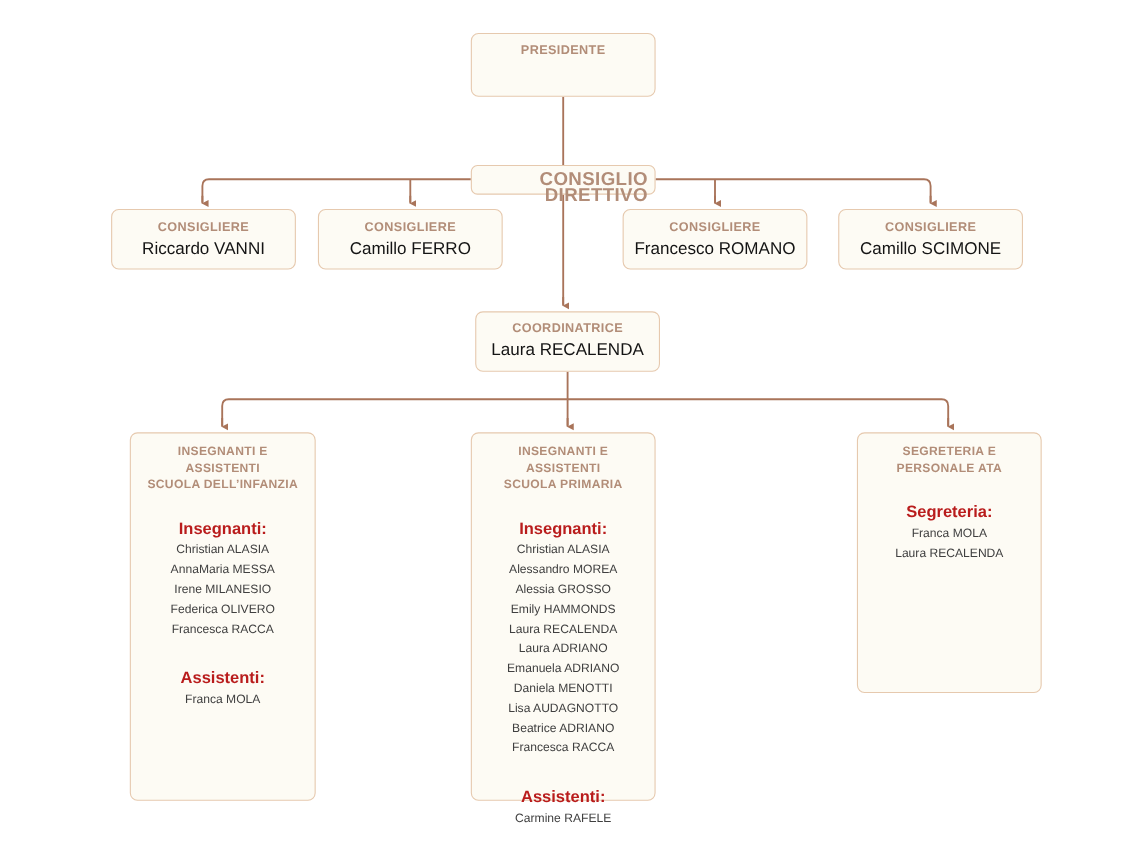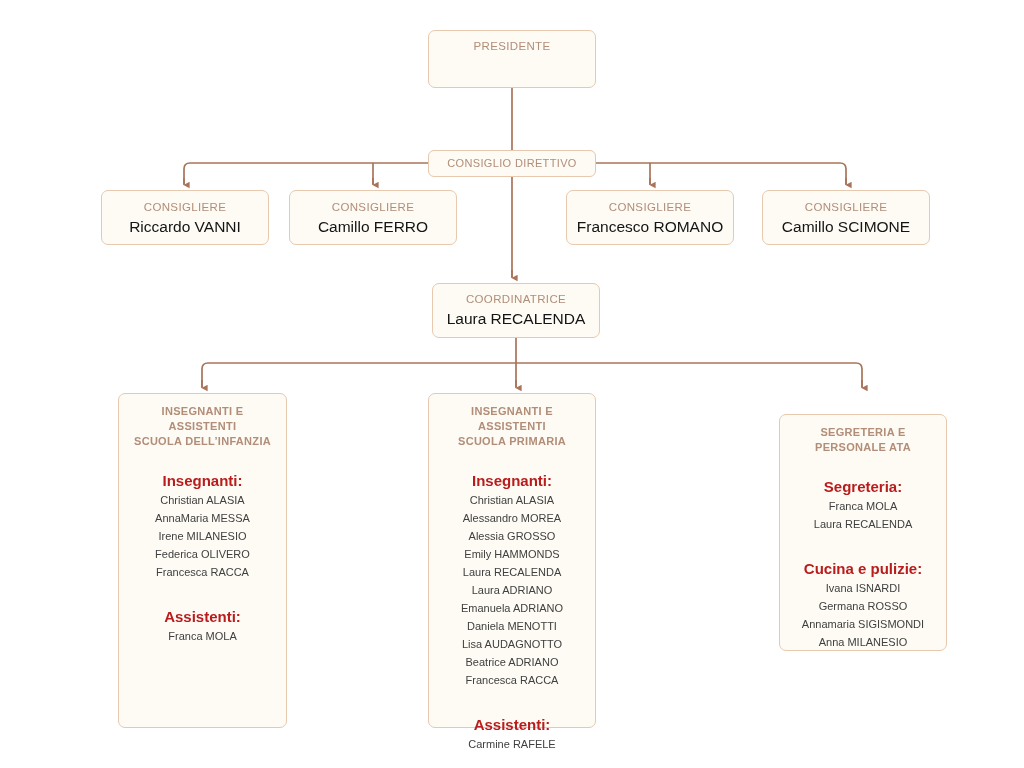--- a/index.html
+++ b/index.html
@@ -32,21 +32,21 @@
     box-sizing: border-box;
     background: #fdfbf4;
     border: 1.5px solid #e6c9ae;
     border-radius: 7px;
     text-align: center;
     padding: 7px 6px 8px 6px;
   }
   .node-head {
     color: #b28d78;
     font-size: 11.5px;
-    font-weight: normal;
+    font-weight: bold;
     letter-spacing: 0.35px;
     line-height: 14.5px;
     text-transform: uppercase;
   }
   .node-name {
     color: #141414;
     font-size: 15.5px;
     line-height: 20px;
     margin-top: 2px;
   }
@@ -55,21 +55,21 @@
     left: 428px; top: 30px;
     width: 168px; height: 58px;
     padding-top: 8px;
   }
   #node-consiglio {
     left: 428px; top: 150px;
     width: 168px; height: 27px;
     padding: 5px 6px;
     border-radius: 6px;
   }
-  #node-consiglio .node-head { font-size: 11px; }
+  #node-consiglio .node-head { font-size: 17px; text-align: right; }
   #node-coordinatrice {
     left: 432px; top: 283px;
     width: 168px; height: 55px;
     padding-top: 8px;
   }
   .counselor {
     top: 190px;
     width: 168px;
     height: 55px;
     padding-top: 9px;
@@ -106,21 +106,21 @@
   }
   #node-dept-infanzia {
     left: 118px; top: 393px;
     width: 169px; height: 335px;
   }
   #node-dept-primaria {
     left: 428px; top: 393px;
     width: 168px; height: 335px;
   }
   #node-dept-segreteria {
-    left: 779px; top: 414px;
+    left: 779px; top: 393px;
     width: 168px; height: 237px;
   }
 </style>
 </head>
 <body>
 
 <div id="chart-root">
 
   <svg id="edges" viewBox="0 0 1024 768" width="1024" height="768">
     <defs>
@@ -227,22 +227,15 @@
   </div>
 
   <div class="node dept" id="node-dept-segreteria">
     <div class="dept-title">SEGRETERIA E</div>
     <div class="dept-title">PERSONALE ATA</div>
     <div class="dept-group">
       <div class="dept-group-label">Segreteria:</div>
       <div class="dept-person">Franca MOLA</div>
       <div class="dept-person">Laura RECALENDA</div>
     </div>
-    <div class="dept-group">
-      <div class="dept-group-label">Cucina e pulizie:</div>
-      <div class="dept-person">Ivana ISNARDI</div>
-      <div class="dept-person">Germana ROSSO</div>
-      <div class="dept-person">Annamaria SIGISMONDI</div>
-      <div class="dept-person">Anna MILANESIO</div>
-    </div>
   </div>
 
 </div>
 
 </body></html>

